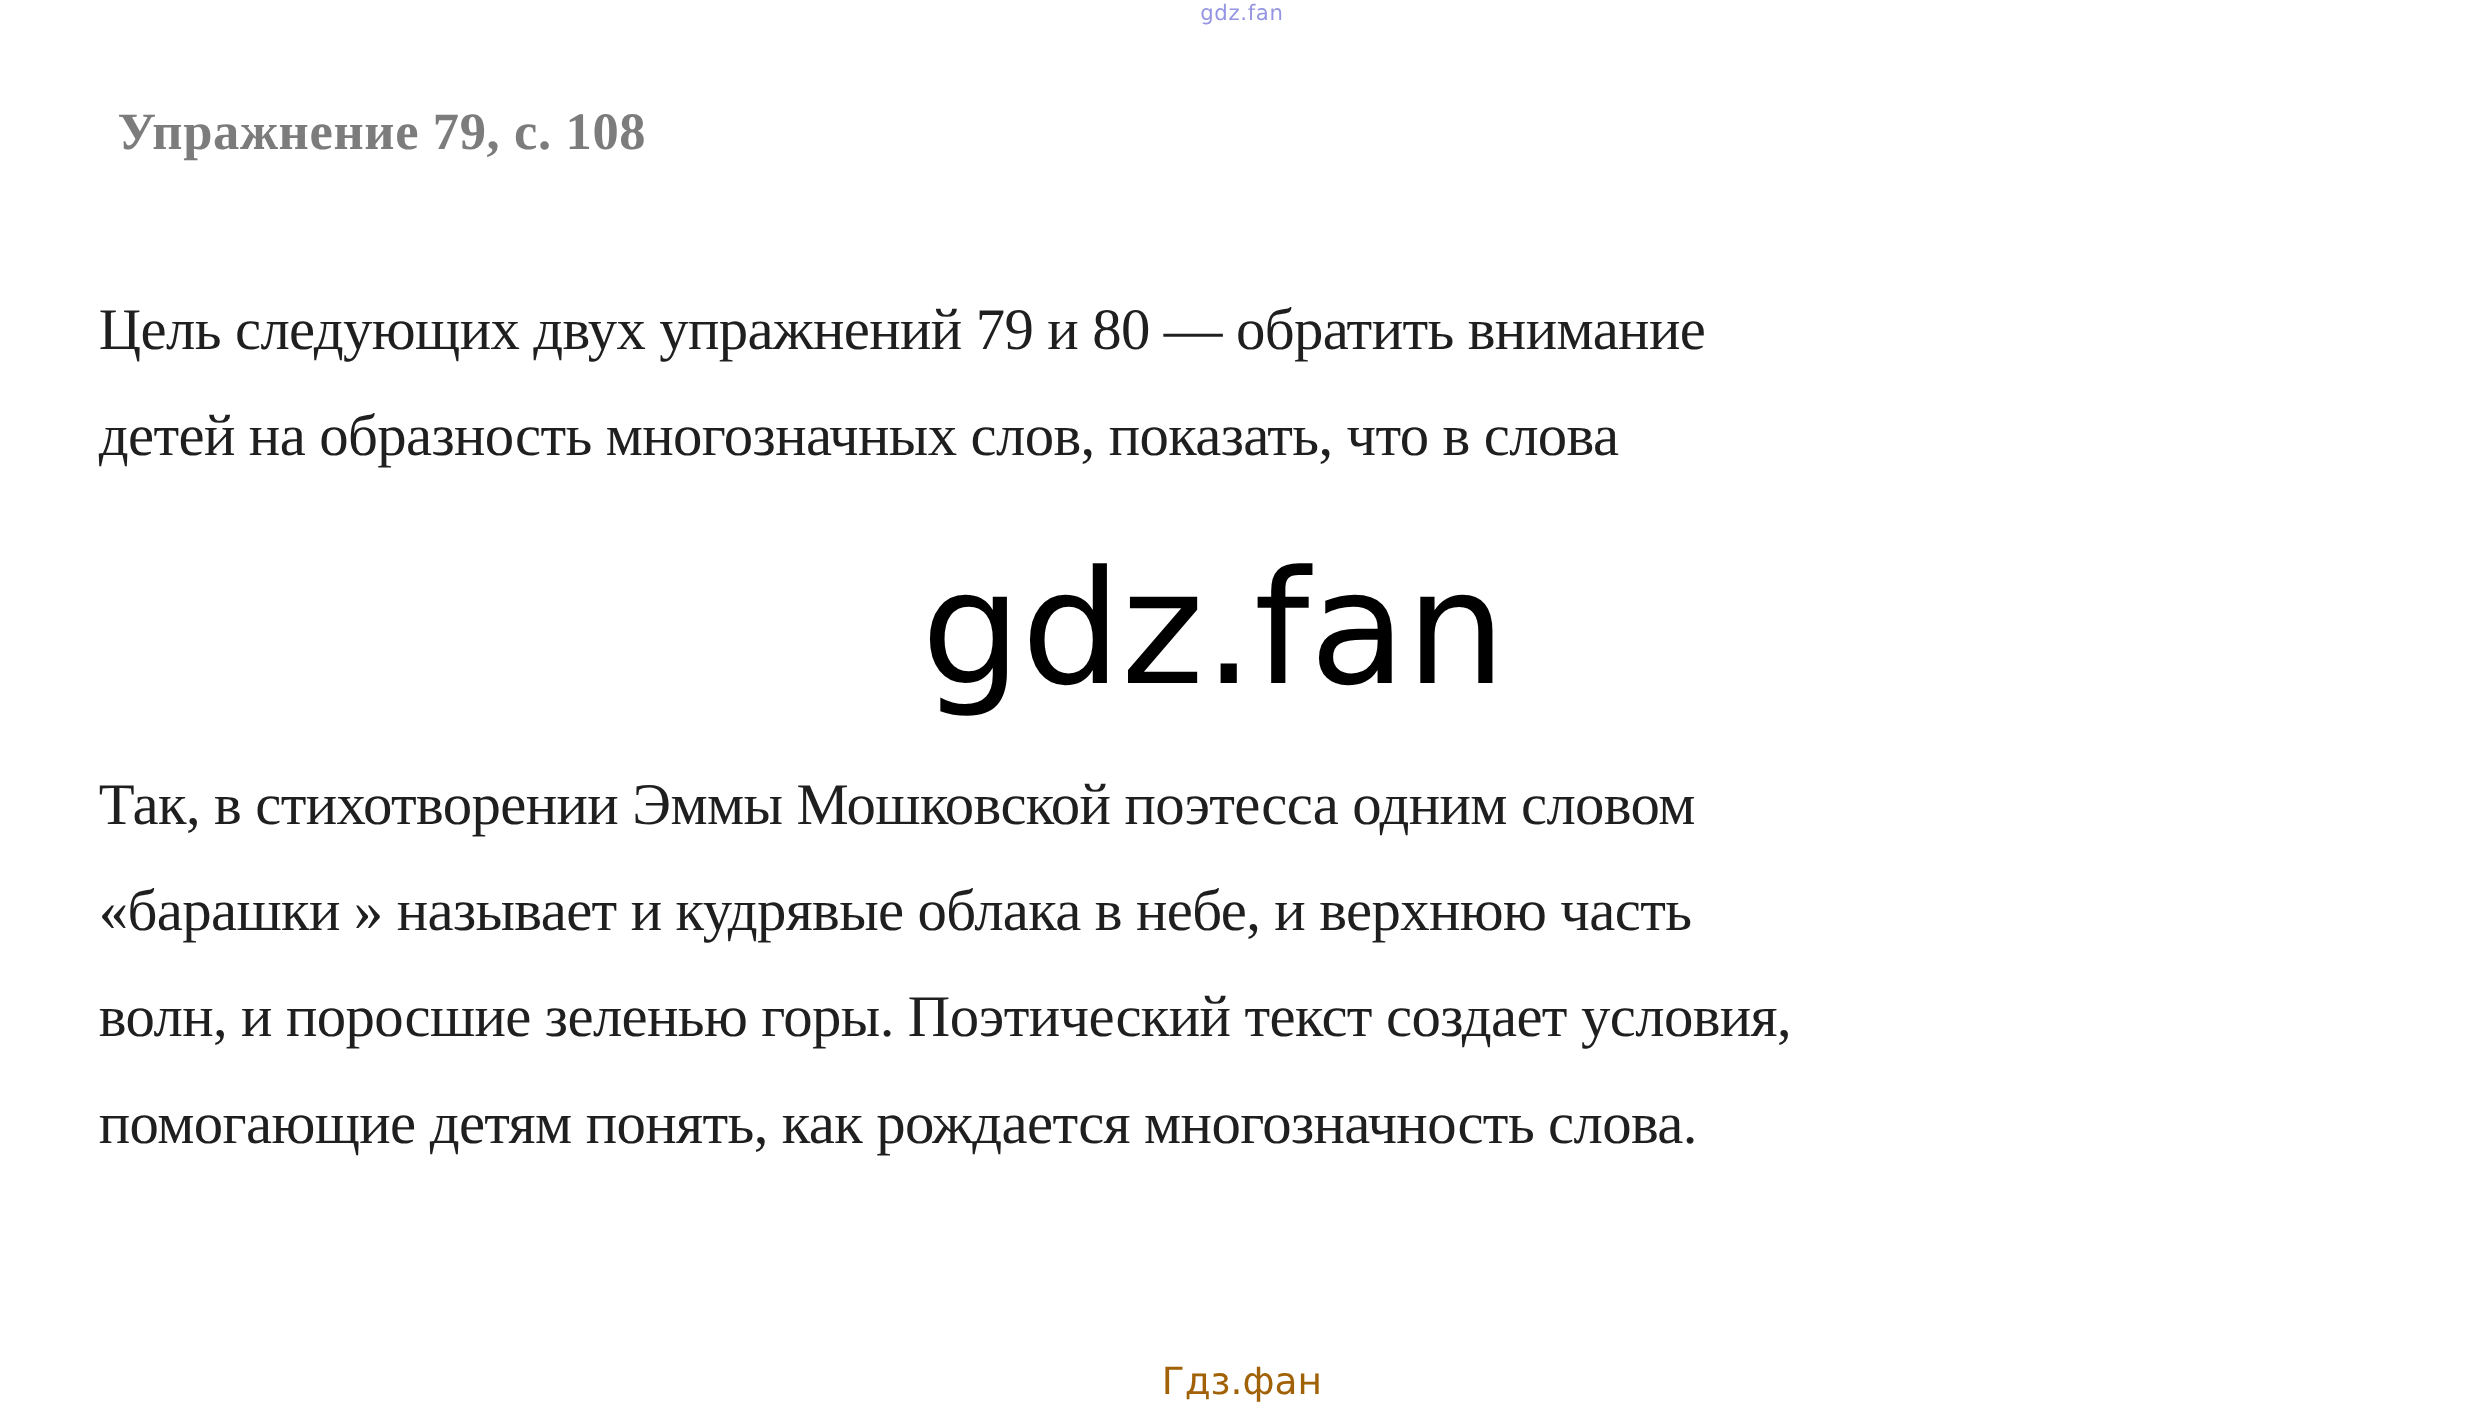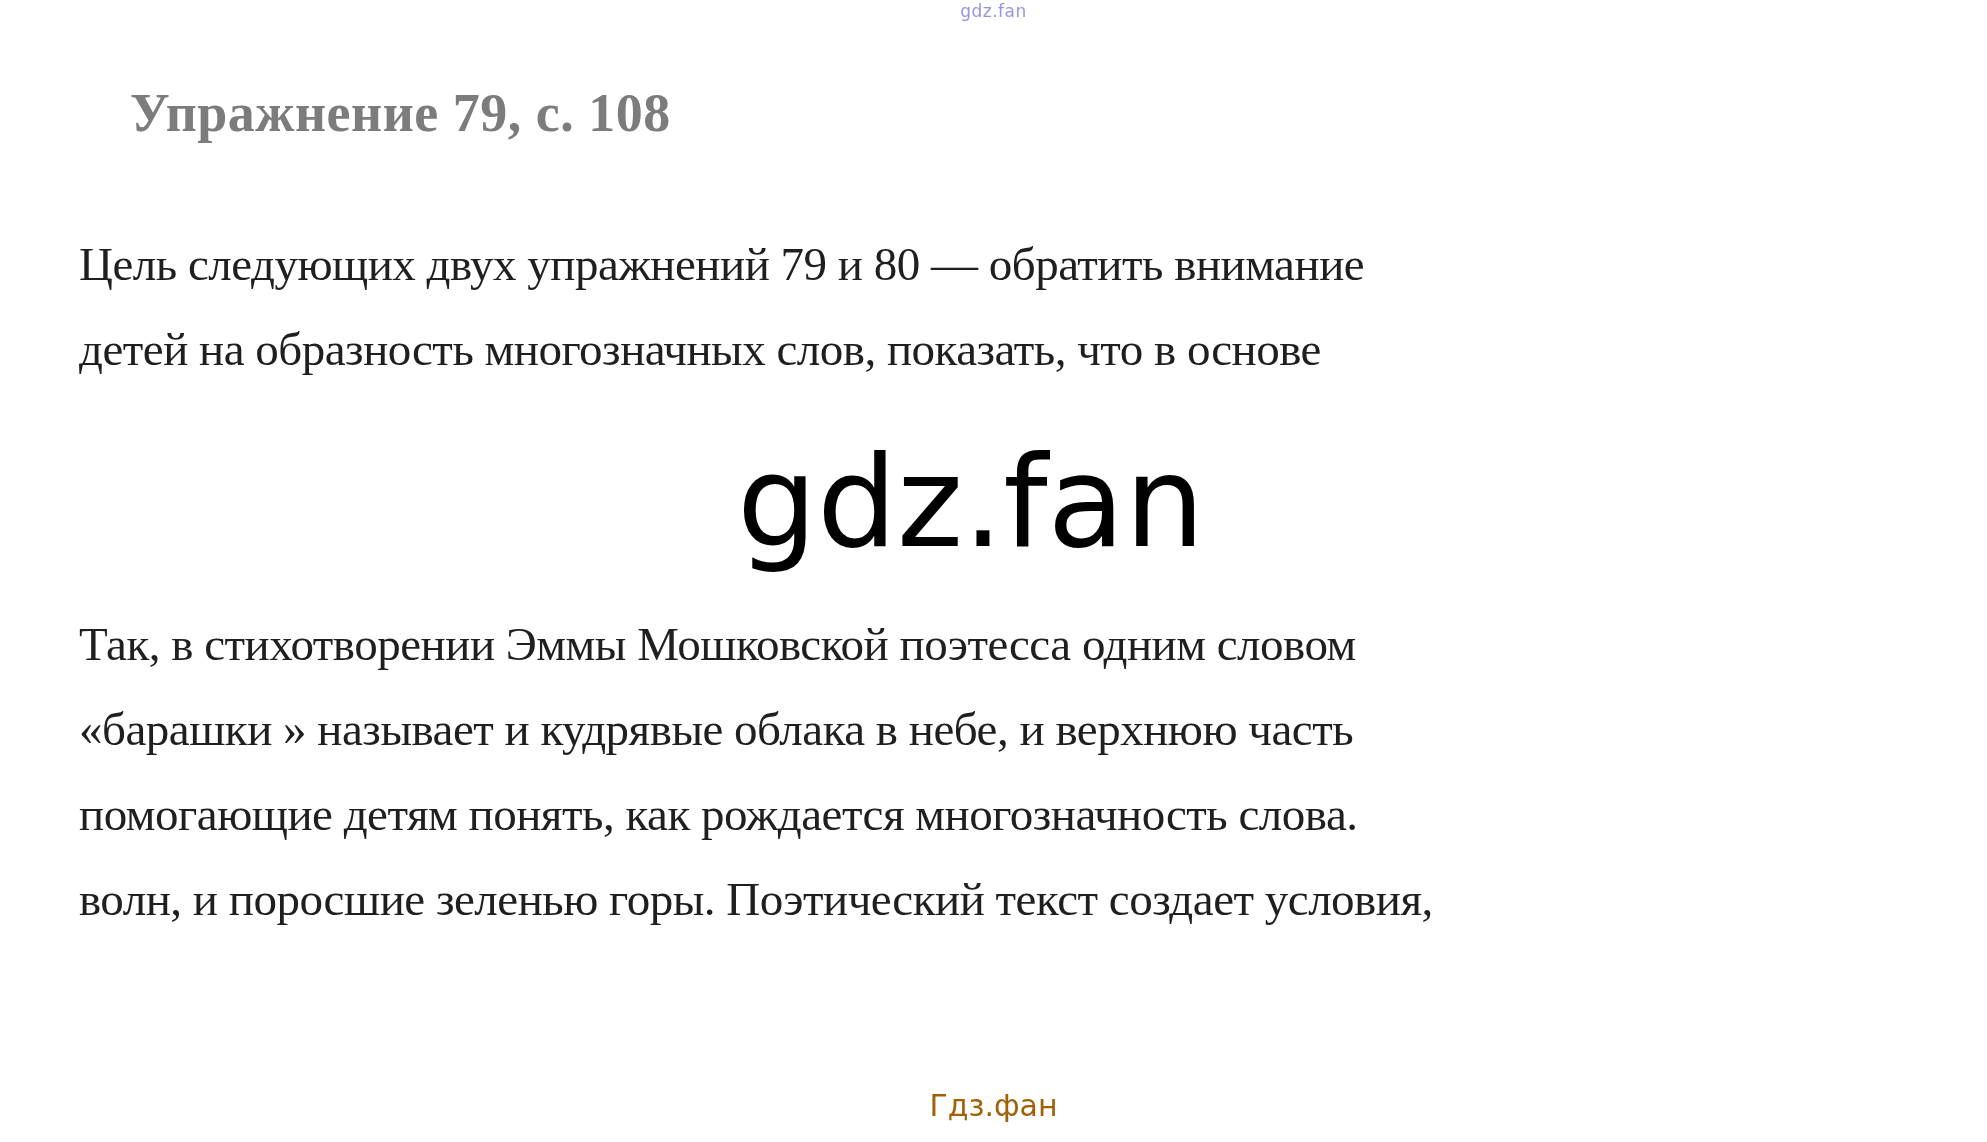--- a/index.html
+++ b/index.html
@@ -19,26 +19,25 @@
     text-align: center;
     font-family: "DejaVu Sans", sans-serif;
     font-size: 17px;
     color: #9595e4;
     letter-spacing: 0.5px;
   }
   .heading {
     position: absolute;
     left: 94px;
     top: 82px;
-    font-size: 54px;
+    font-size: 42px;
     font-weight: bold;
     color: #7c7c7c;
     letter-spacing: 0.5px;
     white-space: nowrap;
-    margin-left: 36px;
   }
   .para {
     position: absolute;
     left: 79px;
     color: #1f1f1f;
     font-size: 47px;
     letter-spacing: -0.5px;
   }
   .para .line {
     height: 85px;
@@ -72,27 +71,27 @@
 <body>
 
 <div class="page">
 
   <div class="wm-top">gdz.fan</div>
 
   <div class="heading">Упражнение 79, с. 108</div>
 
   <div class="para para1">
     <div class="line">Цель следующих двух упражнений 79 и 80 — обратить внимание</div>
-    <div class="line">детей на образность многозначных слов, показать, что в основе</div>
+    <div class="line">детей на образность многозначных слов, показать, что в слова</div>
   </div>
 
   <div class="wm-center">gdz.fan</div>
 
   <div class="para para2">
     <div class="line">Так, в стихотворении Эммы Мошковской поэтесса одним словом</div>
     <div class="line">«барашки » называет и кудрявые облака в небе, и верхнюю часть</div>
+    <div class="line">волн, и поросшие зеленью горы. Поэтический текст создает условия,</div>
     <div class="line">помогающие детям понять, как рождается многозначность слова.</div>
-    <div class="line">волн, и поросшие зеленью горы. Поэтический текст создает условия,</div>
   </div>
 
   <div class="footer">Гдз.фан</div>
 
 </div>
 
 </body></html>

